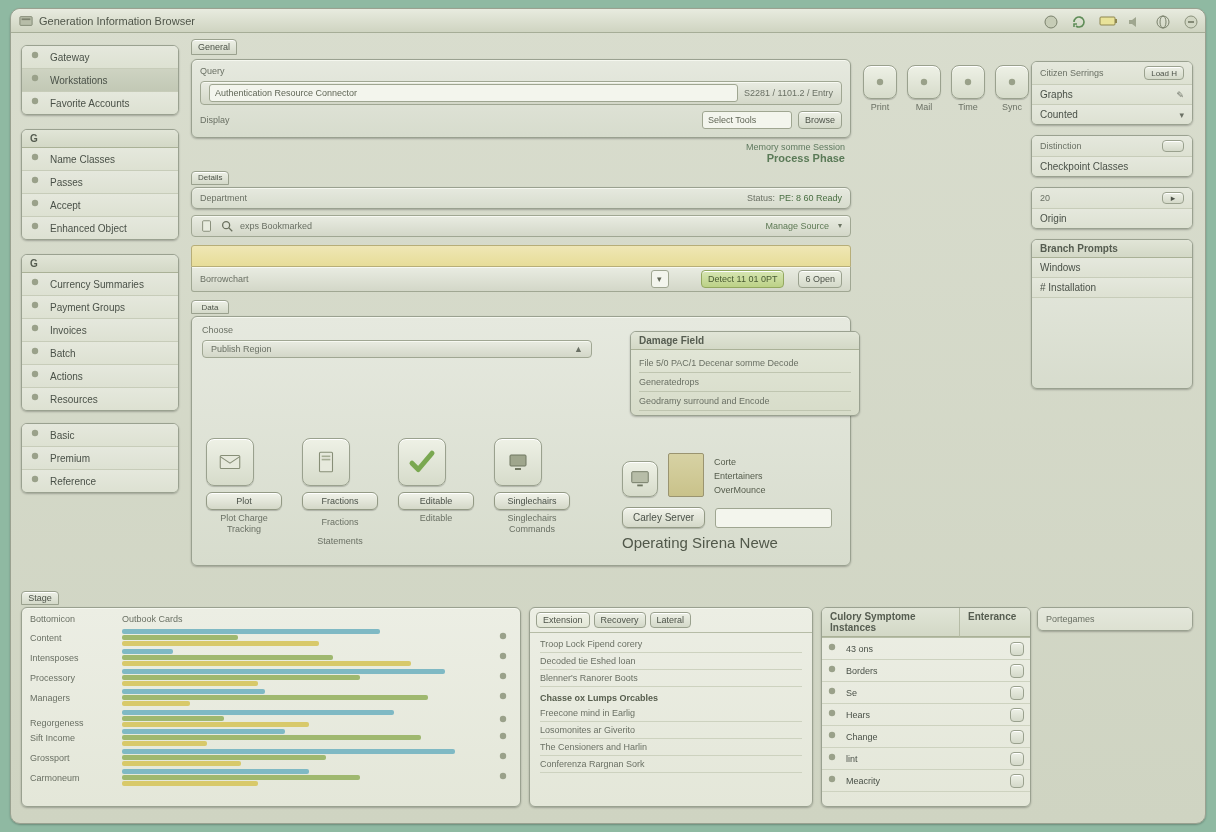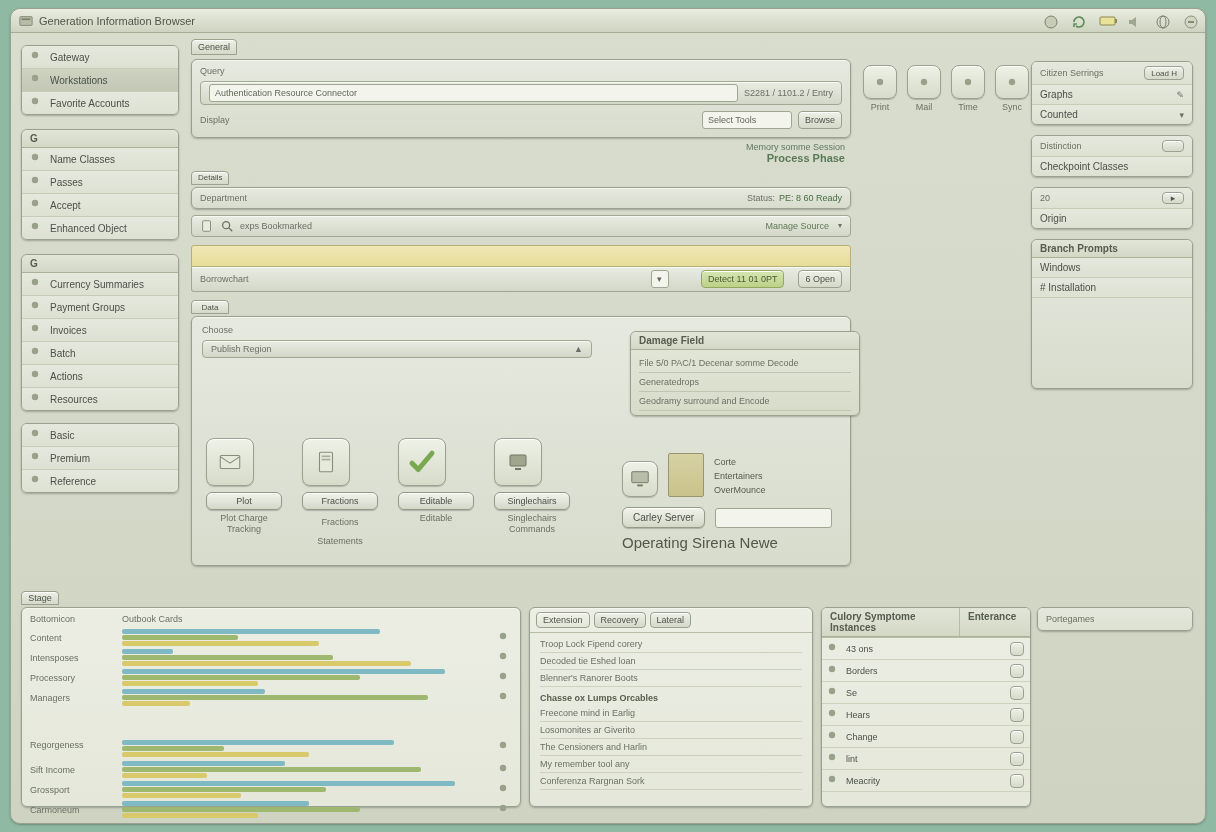--- a/index.html
+++ b/index.html
@@ -499,21 +499,21 @@
               <div class="bar" style="width:142.79999999999998px;background:#7fb9c4;margin-bottom:1px"></div>
               <div class="bar" style="width:306px;background:#9fb86f;margin-bottom:1px"></div>
               <div class="bar" style="width:68px;background:#d8c96a;margin-bottom:1px"></div>
             </div>
             <span class="ico">
               <svg width="10" height="10">
                 <circle cx="5" cy="5" r="3.2" fill="#9aa18a"></circle>
               </svg>
             </span>
           </div>
-          <div style="display: flex; align-items: flex-start; height: 20px; gap: 6px; margin-top: 32px;">
+          <div style="display: flex; align-items: flex-end; height: 20px; gap: 6px;">
             <div class="small" style="width:86px">Regorgeness</div>
             <div style="flex:1">
               <div class="bar" style="width:272px;background:#7fb9c4;margin-bottom:1px"></div>
               <div class="bar" style="width:102px;background:#9fb86f;margin-bottom:1px"></div>
               <div class="bar" style="width:187px;background:#d8c96a;margin-bottom:1px"></div>
             </div>
             <span class="ico">
               <svg width="10" height="10">
                 <circle cx="5" cy="5" r="3.2" fill="#9aa18a"></circle>
               </svg>
@@ -570,21 +570,20 @@
       <div id="bmg1" style="padding:3px 10px 0">
           <div class="small" style="padding: 3px 0px; border-bottom: 1px solid rgb(205, 210, 191);">Troop Lock Fipend corery</div>
           <div class="small" style="padding: 3px 0px; border-bottom: 1px solid rgb(205, 210, 191);">Decoded tie Eshed loan</div>
           <div class="small" style="padding: 3px 0px; border-bottom: 1px solid rgb(205, 210, 191);">Blenner's Ranorer Boots</div>
         </div>
       <div class="small" style="padding:6px 10px 2px;font-weight:bold;color:#565d4d">Chasse ox Lumps Orcables</div>
       <div id="bmg2" style="padding:0 10px">
           <div class="small" style="padding: 3px 0px; border-bottom: 1px solid rgb(205, 210, 191);">Freecone mind in Earlig</div>
           <div class="small" style="padding: 3px 0px; border-bottom: 1px solid rgb(205, 210, 191);">Losomonites ar Giverito</div>
           <div class="small" style="padding: 3px 0px; border-bottom: 1px solid rgb(205, 210, 191);">The Censioners and Harlin</div>
-          <div class="small" style="padding: 3px 0px; border-bottom: 1px solid rgb(205, 210, 191);">My remember tool any</div>
           <div class="small" style="padding: 3px 0px; border-bottom: 1px solid rgb(205, 210, 191);">Conferenza Rargnan Sork</div>
         </div>
     </div>
 
     <div class="panel" style="position:absolute;left:800px;top:16px;width:210px;height:200px;padding:0;overflow:hidden;background:linear-gradient(#eceee4,#e4e7d9)">
       <div style="display:flex;border-bottom:1px solid #b6bca6">
         <div class="hd" style="flex:1;border-radius:0;border-right:1px solid #b6bca6">Culory Symptome Instances</div>
         <div class="hd" style="width:70px;border-radius:0">Enterance</div>
       </div>
       <div id="brrows">

